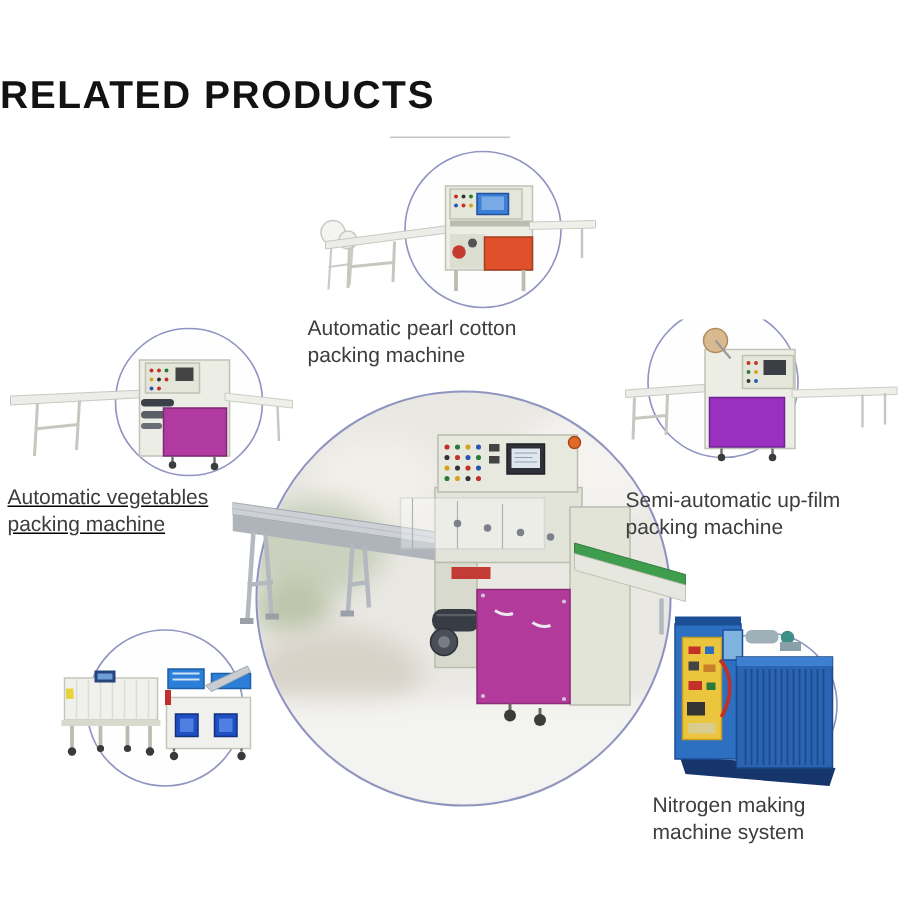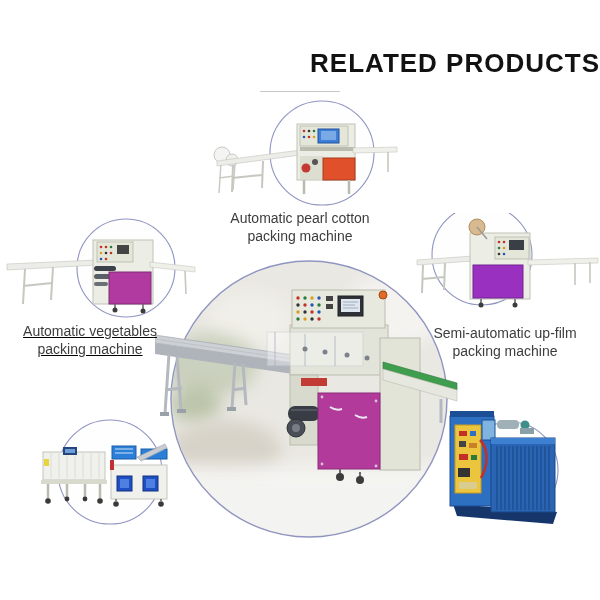--- a/index.html
+++ b/index.html
@@ -1,22 +1,22 @@
 <!DOCTYPE html>
 <html><head>
 <meta charset="utf-8">
 <style>
   html,body{margin:0;padding:0;background:#fff;font-family:"Liberation Sans",sans-serif;}
   .stage{position:relative;width:600px;height:600px;background:#ffffff;overflow:hidden;}
-  .title{position:absolute;top:48px;left:0;width:100%;margin:0;text-align:right;
+  .title{position:absolute;top:48px;left:0;width:100%;margin:0;text-align:left;
          font-size:26px;font-weight:900;letter-spacing:1px;color:#121212;}
   .title-underline{position:absolute;top:91px;left:260px;width:80px;height:1px;background:#c6c6c6;}
   .card{position:absolute;}
   .card svg{display:block;}
-  .caption{font-size:14px;line-height:1.28;color:#3d3d3d;text-align:center;cursor:pointer;}
+  .caption{font-size:14px;line-height:1.28;color:#3d3d3d;text-align:left;cursor:pointer;}
   .cap-top{width:190px;margin:0 auto 0 0;}
   .cap-left{width:170px;margin:5px 0 0 0;}
   .cap-right{width:176px;margin:7px 0 0 2px;}
   .cap-bl{width:124px;margin:3px 0 0 18px;}
   .cap-br{width:140px;margin:2px 0 0 10px;}
 </style>
 </head>
 <body>
 
 <div class="stage">
@@ -257,15 +257,16 @@
         <rect x="57" y="22" width="13" height="20" fill="#7fb3e0" stroke="#1c4e96"></rect>
         <rect x="66" y="40" width="64" height="74" fill="#2a64b2" stroke="#1b4886"></rect>
         <rect x="66" y="40" width="64" height="6" fill="#3d7fd0"></rect>
         <path d="M72,48 L72,112 M76,48 L76,112 M80,48 L80,112 M84,48 L84,112 M88,48 L88,112 M92,48 L92,112 M96,48 L96,112 M100,48 L100,112 M104,48 L104,112 M108,48 L108,112 M112,48 L112,112 M116,48 L116,112 M120,48 L120,112 M124,48 L124,112" stroke="#1d4c8e" stroke-width="1.2"></path>
         <rect x="72" y="22" width="22" height="9" rx="4" fill="#9fb0b8"></rect>
         <circle cx="100" cy="27" r="4.5" fill="#3e8f8a"></circle>
         <rect x="95" y="30" width="14" height="6" fill="#8aa0a8"></rect>
         <path d="M55,42 C 63,50 64,66 56,80" stroke="#c23028" stroke-width="2.5" fill="none"></path>
       </g>
     </svg>
+    <div class="caption cap-br">Nitrogen making machine system</div>
   </div>
 
 </div>
 
 </body></html>

